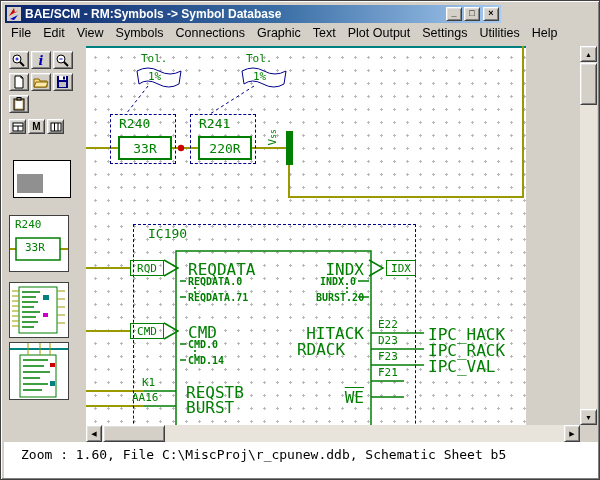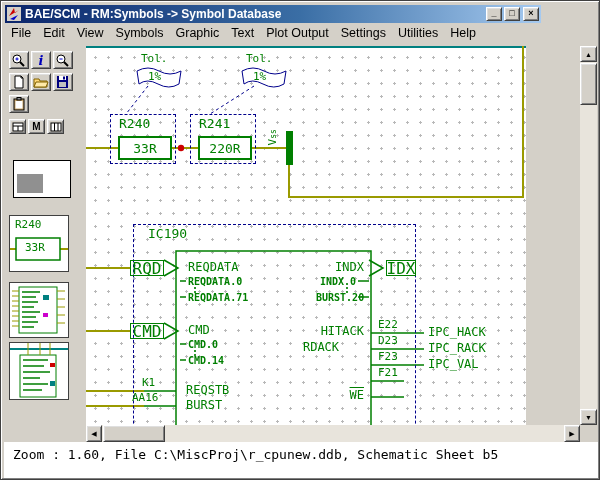--- a/index.html
+++ b/index.html
@@ -1,49 +1,49 @@
 <!DOCTYPE html>
 <html><head>
 <meta charset="utf-8">
 <style>
   *{margin:0;padding:0;box-sizing:border-box;}
   html,body{width:600px;height:480px;}
   body{font-family:"Liberation Sans",sans-serif;background:#d4d0c8;position:relative;overflow:hidden;
        border:1px solid #404040;box-shadow:inset 1px 1px 0 #fff,inset -1px -1px 0 #808080;}
   .raised{background:#d4d0c8;border:1px solid;border-color:#fff #404040 #404040 #fff;
           box-shadow:inset 1px 1px 0 #dfdfdf,inset -1px -1px 0 #808080;}
-  .titlebar{position:absolute;left:4px;top:4px;width:536px;height:18px;
+  .titlebar{position:absolute;left:4px;top:4px;width:496px;height:18px;
             background:linear-gradient(90deg,#0a246a,#3a6ea5 55%,#a6caf0);
             display:flex;align-items:center;padding:0 2px;}
   .title{color:#fff;font-weight:bold;font-size:12px;margin-left:4px;flex:1;white-space:nowrap;overflow:hidden;}
   .tbtn{width:16px;height:14px;font-size:9px;line-height:11px;text-align:center;margin-left:2px;
         font-weight:bold;color:#000;cursor:default;}
   .menubar{position:absolute;left:4px;top:23px;width:592px;height:18px;display:flex;align-items:center;
            font-size:12.5px;color:#000;}
   .menuitem{padding:1px 6px;white-space:nowrap;}
   .sidebar{position:absolute;left:4px;top:42px;width:81px;height:399px;}
   .tb{position:absolute;width:20px;height:18px;display:flex;align-items:center;justify-content:center;}
   .tbs{position:absolute;width:17px;height:15px;display:flex;align-items:center;justify-content:center;}
   .thumb{position:absolute;left:4px;width:60px;background:#fff;border:1px solid #404040;overflow:hidden;}
   .canvas{position:absolute;left:85px;top:45px;width:440px;height:379px;overflow:hidden;background:#fff;
           background-image:radial-gradient(circle,#b8b8b8 1px,transparent 1.4px);
           background-size:13px 13px;background-position:3px 5px;}
   .lbl{position:absolute;font-family:"DejaVu Sans Mono",monospace;color:#007f00;white-space:pre;line-height:1.15;}
-  .s13{font-size:13px;} .s12{font-size:12px;} .s11{font-size:11px;} .s8{font-size:10px;font-weight:bold;}
+  .s13{font-size:13px;} .s12{font-size:16px;} .s11{font-size:11px;} .s8{font-size:10px;font-weight:bold;}
   .ov{text-decoration:overline;}
   .dash{position:absolute;border:1px dashed #00008b;}
   .rbody{position:absolute;border:2px solid #007f00;background:#fff;display:flex;align-items:center;justify-content:center;
          font-family:"DejaVu Sans Mono",monospace;color:#007f00;font-size:13px;}
   .pinbox{position:absolute;border:1px solid #007f00;display:flex;align-items:center;justify-content:center;
-          font-family:"DejaVu Sans Mono",monospace;color:#007f00;font-size:16px;}
+          font-family:"DejaVu Sans Mono",monospace;color:#007f00;font-size:11px;}
   .vsb{position:absolute;left:579px;top:45px;width:17px;height:379px;background:#e8e4dc;}
   .hsb{position:absolute;left:85px;top:424px;width:494px;height:17px;background:#e8e4dc;}
   .sbtn{position:absolute;display:flex;align-items:center;justify-content:center;font-size:7px;color:#000;}
   .status{position:absolute;left:3px;top:441px;width:594px;height:36px;background:#fff;
-          font-family:"DejaVu Sans Mono",monospace;font-size:13px;color:#000;padding:5px 9px;}
+          font-family:"DejaVu Sans Mono",monospace;font-size:13px;color:#000;padding:5px 17px;}
   svg{display:block;}
   .abs{position:absolute;}
 </style>
 </head>
 <body>
 
 <div class="titlebar">
   <svg width="14" height="14" viewBox="0 0 14 14">
     <rect x="0" y="0" width="14" height="14" fill="#d4d0c8"></rect>
     <polygon points="2,9 7,1 8,6 12,3" fill="#cc0000"></polygon>
@@ -53,20 +53,21 @@
   <div class="tbtn raised">_</div>
   <div class="tbtn raised">□</div>
   <div class="tbtn raised" style="margin-left:3px">×</div>
 </div>
 
 <div class="menubar">
   <span class="menuitem">File</span>
   <span class="menuitem">Edit</span>
   <span class="menuitem">View</span>
   <span class="menuitem">Symbols</span>
+  <span class="menuitem">Connections</span>
   <span class="menuitem">Graphic</span>
   <span class="menuitem">Text</span>
   <span class="menuitem">Plot Output</span>
   <span class="menuitem">Settings</span>
   <span class="menuitem">Utilities</span>
   <span class="menuitem">Help</span>
 </div>
 
 <div class="sidebar">
 

